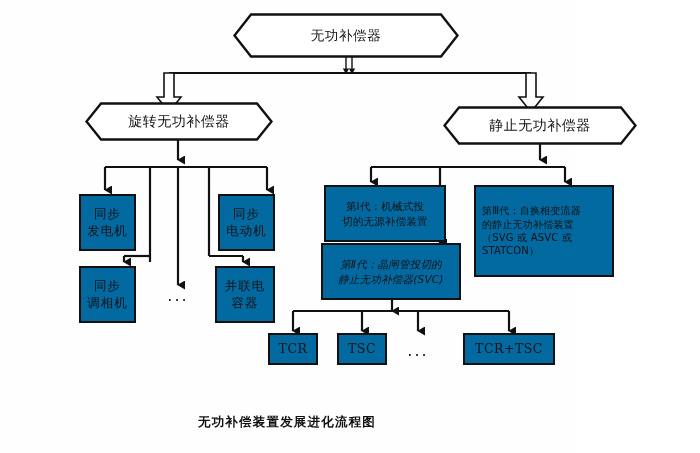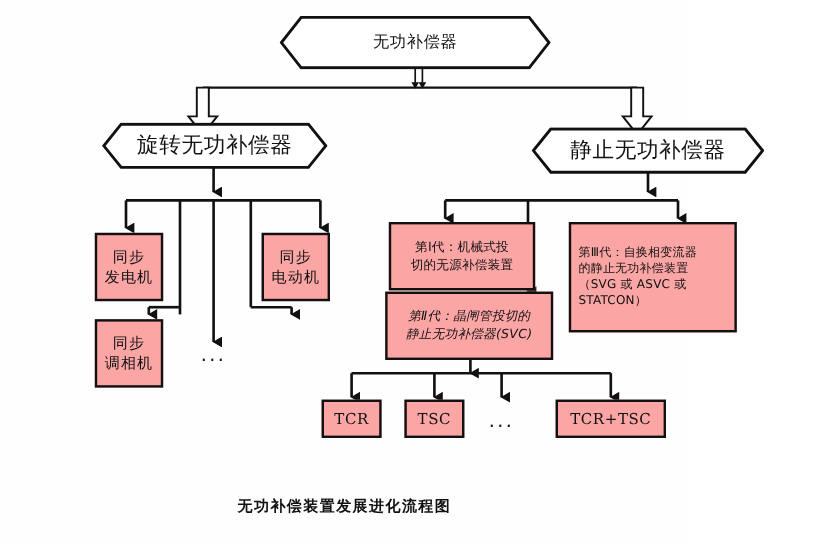--- a/index.html
+++ b/index.html
@@ -28,21 +28,21 @@
   }
   .node {
     position: absolute;
     box-sizing: border-box;
     display: flex;
     flex-direction: column;
     align-items: center;
     justify-content: center;
     text-align: center;
     color: #111111;
-    background: #fca5a5;
+    background: #0369a1;
     z-index: 3;
   }
   .box {
     border: 2px solid #111111;
   }
   .hex {
     border: none;
     background: transparent;
   }
   .hex .hex-shape {
@@ -55,21 +55,21 @@
   .lbl {
     display: block;
     line-height: 1.32;
     white-space: nowrap;
   }
   .lbl-wrap {
     display: block;
     line-height: 1.34;
   }
   .t-hex-main   { font-size: 13.5px; letter-spacing: 0.6px; }
-  .t-hex-sub    { font-size: 18px; letter-spacing: 0.5px; }
+  .t-hex-sub    { font-size: 14px; letter-spacing: 0.5px; }
   .t-leaf       { font-size: 12.5px; letter-spacing: 1px; }
   .t-gen        { font-size: 10.5px; letter-spacing: 0.2px; }
   .t-gen3       { font-size: 10px;  letter-spacing: 0.2px; }
   .t-term       { font-size: 12.5px; letter-spacing: 0.5px; font-family: "DejaVu Serif","Liberation Serif",serif; }
   .t-ellipsis   { font-size: 16px; letter-spacing: 2px; }
   .ellipsis-node {
     position: absolute;
     color: #111;
     z-index: 3;
     text-align: center;
@@ -188,20 +188,24 @@
 
   <div class="ellipsis-node t-ellipsis" style="left:160px; top:285px; width:36px;">
     <span class="lbl">...</span>
   </div>
 
   <div class="node box" style="left:218px; top:194px; width:57px; height:57px;">
     <span class="lbl t-leaf">同步</span>
     <span class="lbl t-leaf">电动机</span>
   </div>
 
+  <div class="node box" style="left:215px; top:266px; width:60px; height:57px;">
+    <span class="lbl t-leaf">并联电</span>
+    <span class="lbl t-leaf">容器</span>
+  </div>
 
   <div class="node box" style="left:324px; top:185px; width:122px; height:57px; padding:0 5px;">
     <span class="lbl-wrap t-gen">第Ⅰ代：机械式投</span>
     <span class="lbl-wrap t-gen">切的无源补偿装置</span>
   </div>
 
   <div class="node box" style="left:321px; top:243px; width:140px; height:57px; padding:0 5px;font-style:italic;">
     <span class="lbl-wrap t-gen">第Ⅱ代：晶闸管投切的</span>
     <span class="lbl-wrap t-gen">静止无功补偿器(SVC)</span>
   </div>

